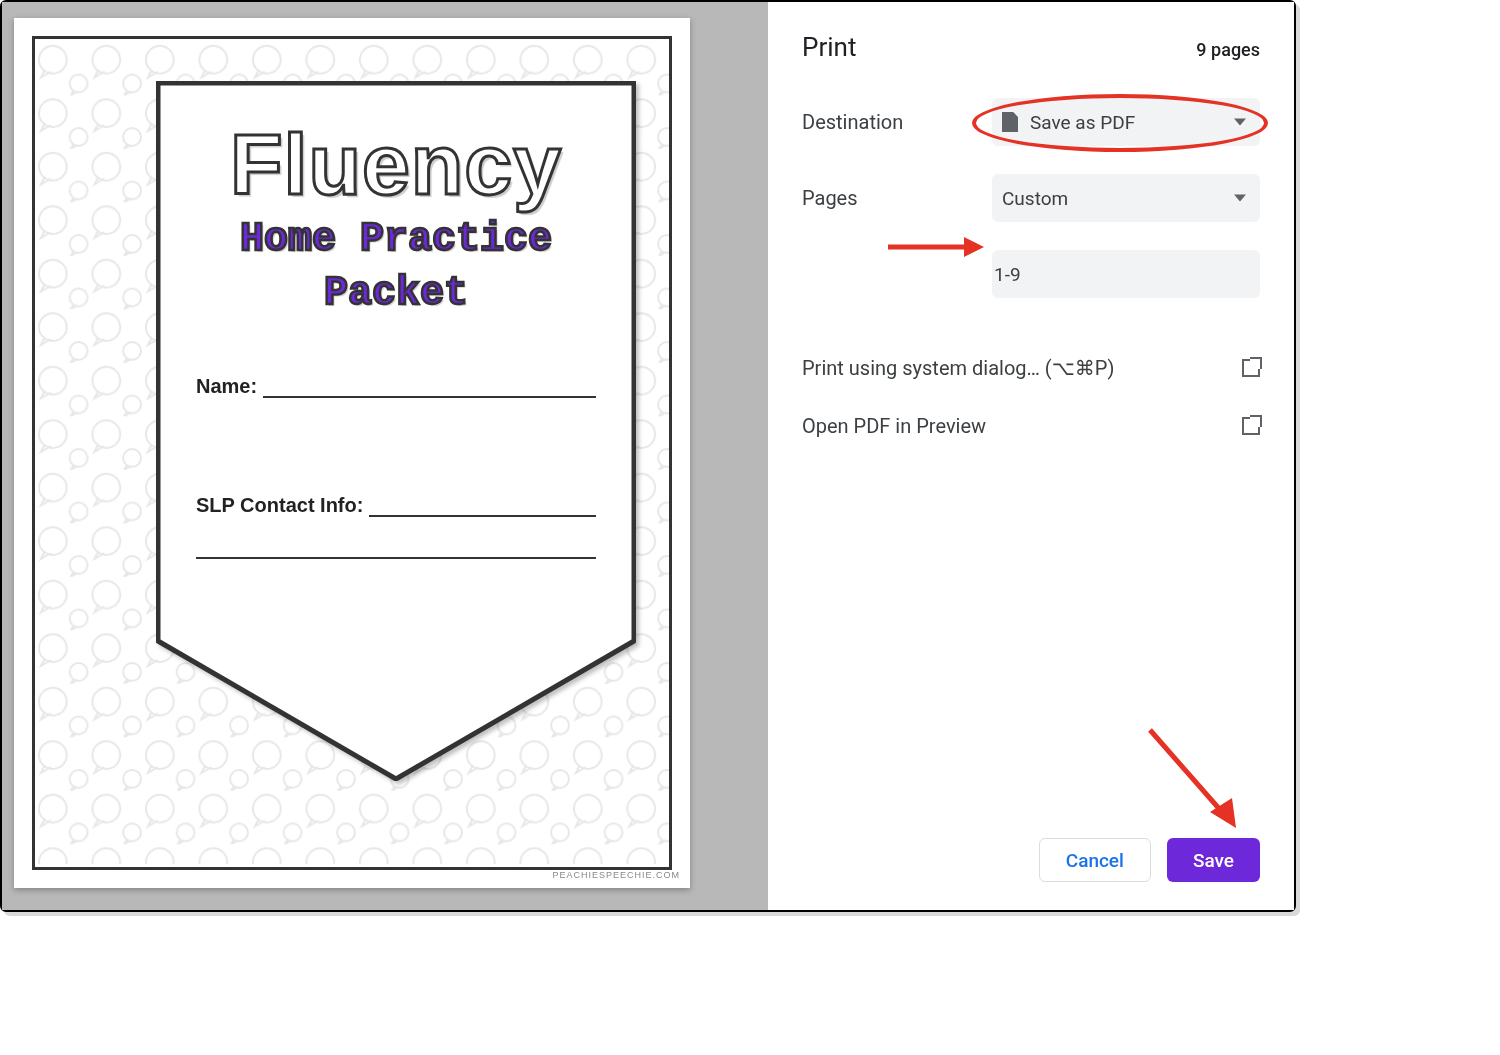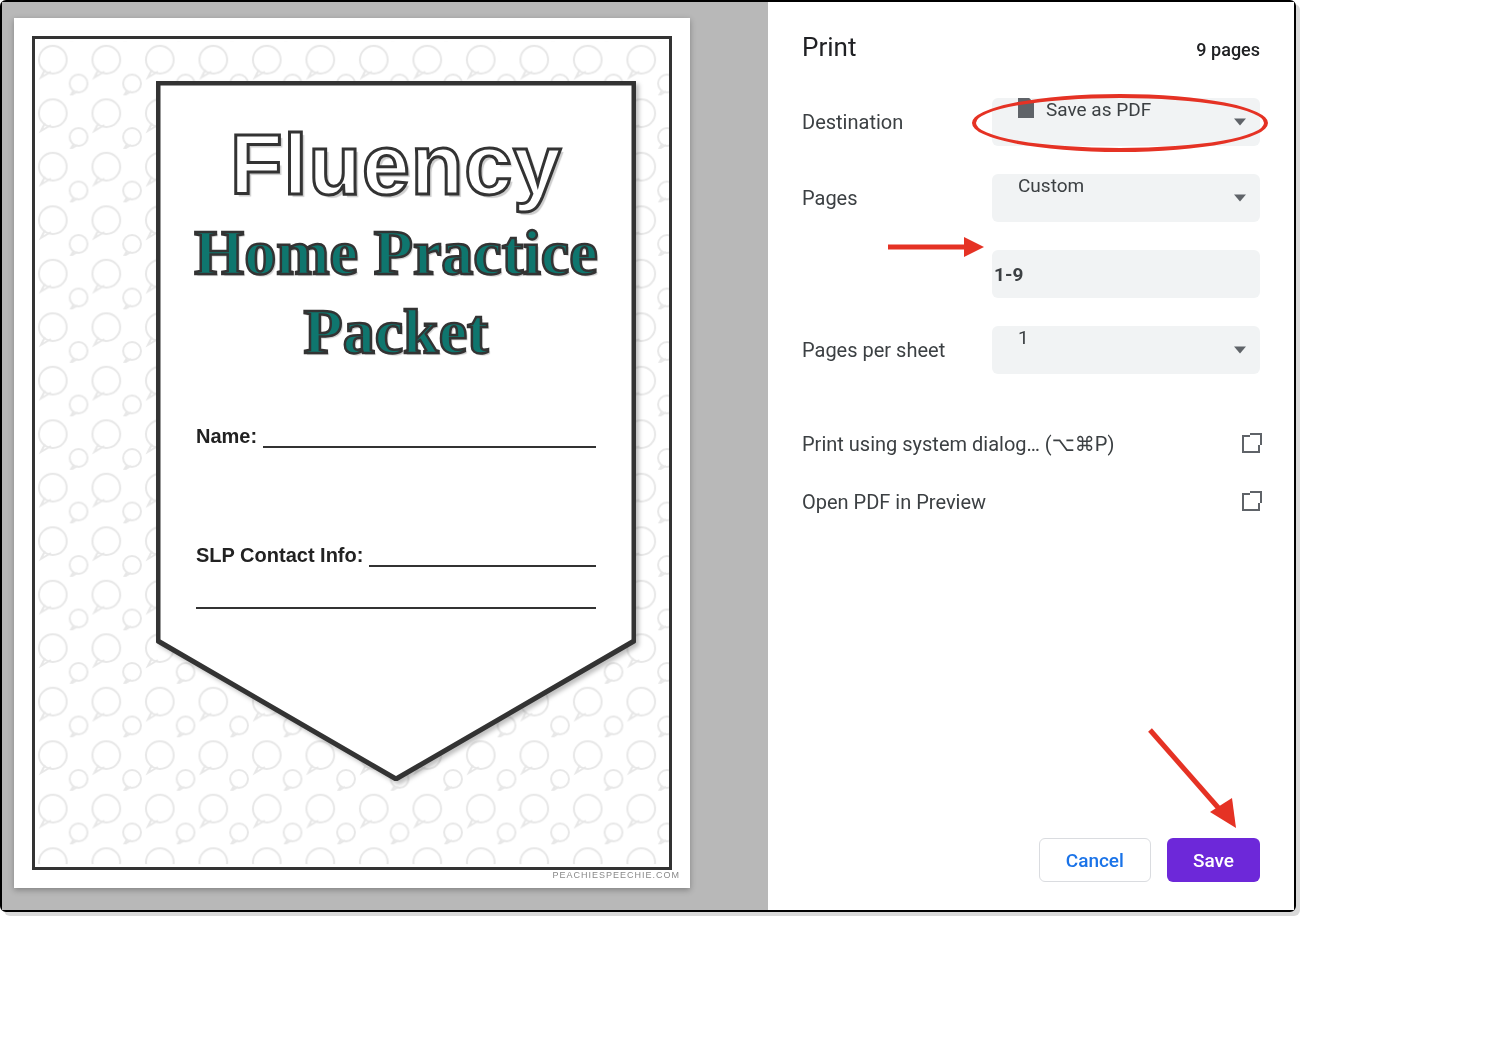--- a/index.html
+++ b/index.html
@@ -73,25 +73,25 @@
     font-weight: 900;
     font-size: 86px;
     line-height: 1;
     color: #fff;
     -webkit-text-stroke: 3px #333;
     letter-spacing: 1px;
     margin-top: 10px;
     text-shadow: 3px 3px 1px rgba(0,0,0,0.2);
   }
   .title-mid {
-    font-family: Liberation Serif, serif;
+    font-family: Liberation Mono, monospace;
     font-weight: 900;
-    font-size: 64px;
+    font-size: 40px;
     line-height: 1.05;
-    color: #0f766e;
+    color: #6d28d9;
     -webkit-text-stroke: 2.5px #333;
     margin-top: 12px;
     text-shadow: 2px 2px 1px rgba(0,0,0,0.2);
   }
   .form-lines {
     margin-top: 60px;
     text-align: left;
     padding: 0 10px;
     font-family: Arial, sans-serif;
     color: #222;
@@ -125,21 +125,22 @@
   .hdr-title { font-size: 26px; font-weight: 400; }
   .hdr-count { font-size: 18px; color: #202124; font-weight: 500; }
   .row { display: flex; align-items: center; margin-bottom: 28px; }
   .row-label { width: 190px; font-size: 20px; color: #3c4043; }
   .control {
     flex: 1;
     height: 48px;
     background: #f1f3f4;
     border-radius: 6px;
     display: flex;
-    padding: 0 26px;
+    align-items: center;
+    padding: 0 10px;
     font-size: 19px;
     color: #3c4043;
     position: relative;
   }
   .control .chev {
     position: absolute; right: 14px; top: 50%; transform: translateY(-50%);
     width: 0; height: 0;
     border-left: 6px solid transparent;
     border-right: 6px solid transparent;
     border-top: 7px solid #5f6368;
@@ -152,21 +153,20 @@
   .text-input {
     flex: 1;
     height: 48px;
     background: #f1f3f4;
     border: none;
     border-radius: 6px;
     padding: 0 2px;
     font-size: 19px;
     color: #3c4043;
     font-family: inherit;
-    font-weight: bold;
   }
   .link-row {
     display: flex;
     justify-content: space-between;
     align-items: center;
     margin-top: 30px;
     font-size: 20px;
     color: #3c4043;
     cursor: pointer;
   }
@@ -287,27 +287,20 @@
         <span>Custom</span>
         <span class="chev"></span>
       </div>
     </div>
 
     <div class="row">
       <div class="row-label"></div>
       <input class="text-input" value="1-9" style="">
     </div>
 
-    <div class="row">
-      <div class="row-label">Pages per sheet</div>
-      <div class="control">
-        <span>1</span>
-        <span class="chev"></span>
-      </div>
-    </div>
 
     <div class="link-row">
       <span>Print using system dialog… (⌥⌘P)</span>
       <span class="ext-icon"></span>
     </div>
 
     <div class="link-row" style="margin-top:34px">
       <span>Open PDF in Preview</span>
       <span class="ext-icon"></span>
     </div>

